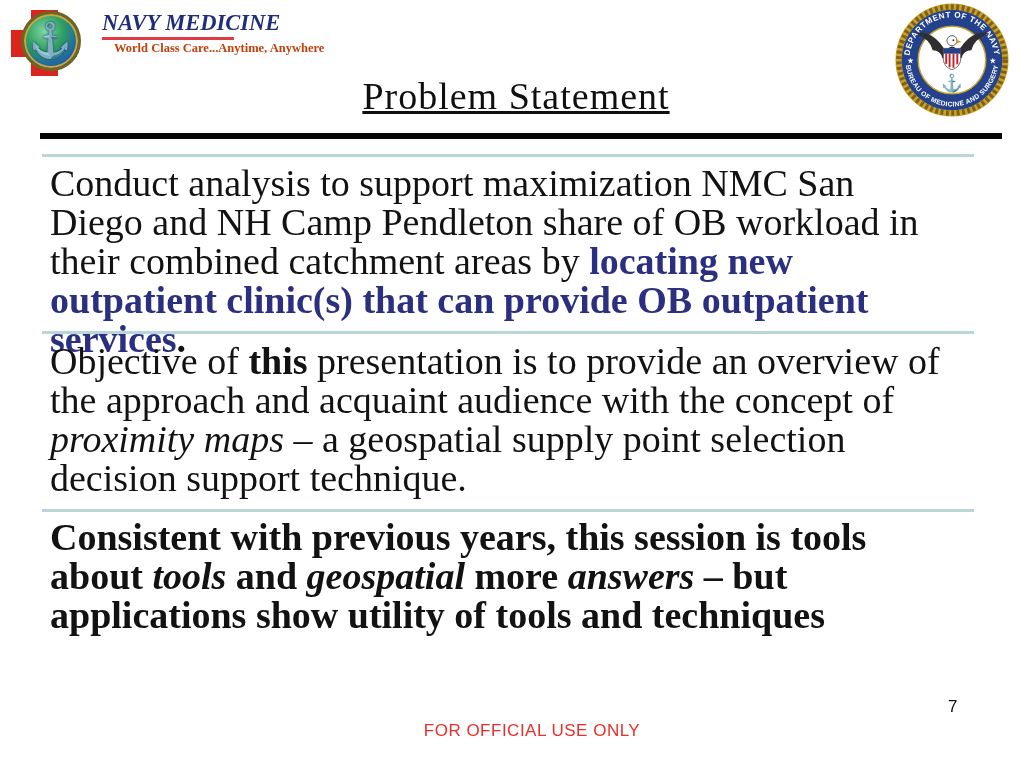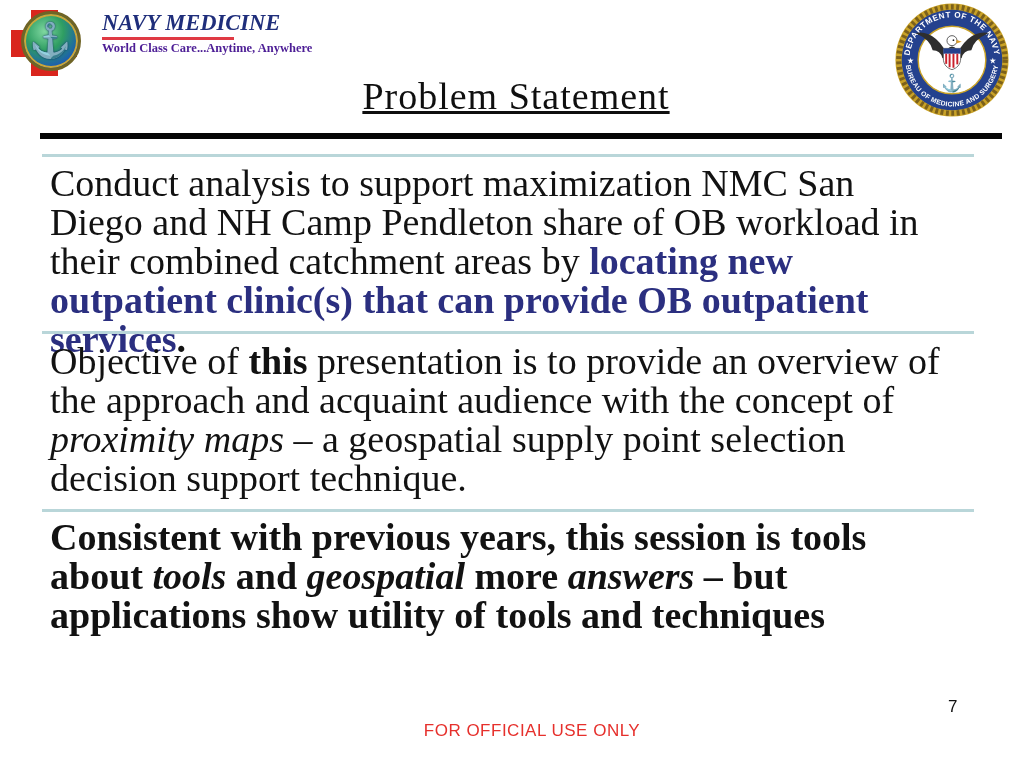--- a/index.html
+++ b/index.html
@@ -13,22 +13,22 @@
   .nm-globe{position:absolute;left:15px;top:3px;width:54px;height:54px;border-radius:50%;
             border:3px solid #6f6426;
             background:radial-gradient(circle at 38% 32%, #7fd7a0 0%, #2f9e62 38%, #1c5fae 72%, #0b2d5e 100%);
             box-shadow:inset 0 0 0 2px #caa63b;
             display:flex;align-items:center;justify-content:center;}
   .nm-anchor{font-size:34px;color:#cfeede;text-shadow:0 0 2px #0b2d5e;line-height:1;}
   .nm-words{position:absolute;left:96px;top:3px;width:119px;}
   .nm-name{font-family:"Liberation Serif",serif;font-weight:bold;color:#1f2e7b;font-size:22.5px;
            letter-spacing:0px;white-space:nowrap;line-height:1.1;font-style:italic;}
   .nm-rule{height:3px;background:#e03a44;margin-top:1px;width:132px;}
-  .nm-tag{font-family:"Liberation Serif",serif;font-weight:bold;color:#4c1d95;font-size:12.5px;
-          white-space:nowrap;margin-top:1px;}
+  .nm-tag{font-family:"Liberation Serif",serif;font-weight:bold;color:#c2410c;font-size:12.5px;
+          white-space:nowrap;margin-top:1px;margin-left:12px;}
 
   
   .title{position:absolute;left:4px;top:74px;width:100%;text-align:center;
          font-size:38px;color:#0f0f0f;letter-spacing:1px;text-decoration:underline;}
   .black-rule{position:absolute;left:40px;top:133px;width:962px;height:6px;background:#050505;}
   .sep{position:absolute;left:42px;width:932px;height:3px;background:#b9d6d9;}
   .sep1{top:154px;} .sep2{top:331px;} .sep3{top:509px;}
 
   
   .para{position:absolute;left:50px;width:900px;font-size:38px;line-height:39px;color:#121212;}

